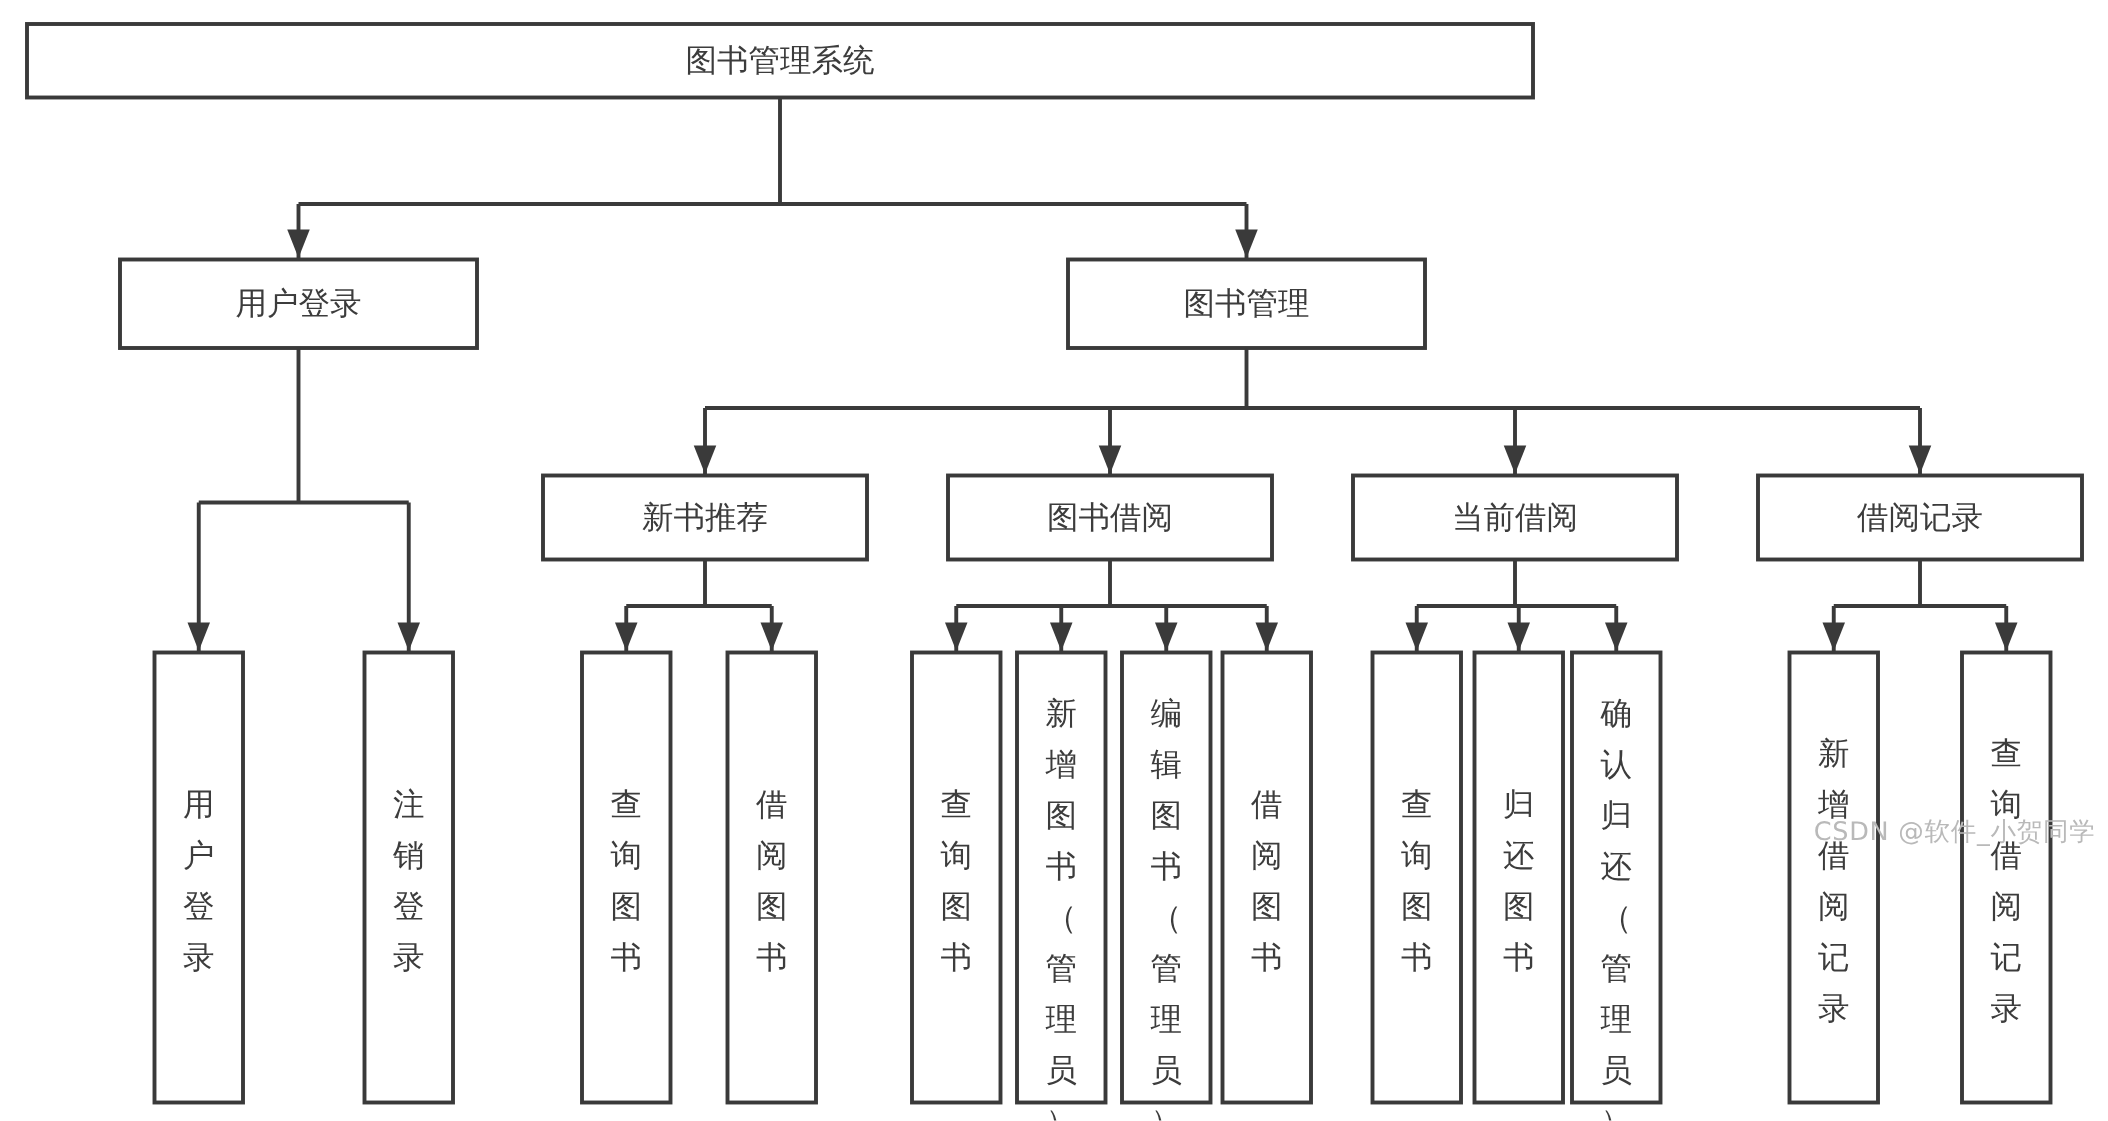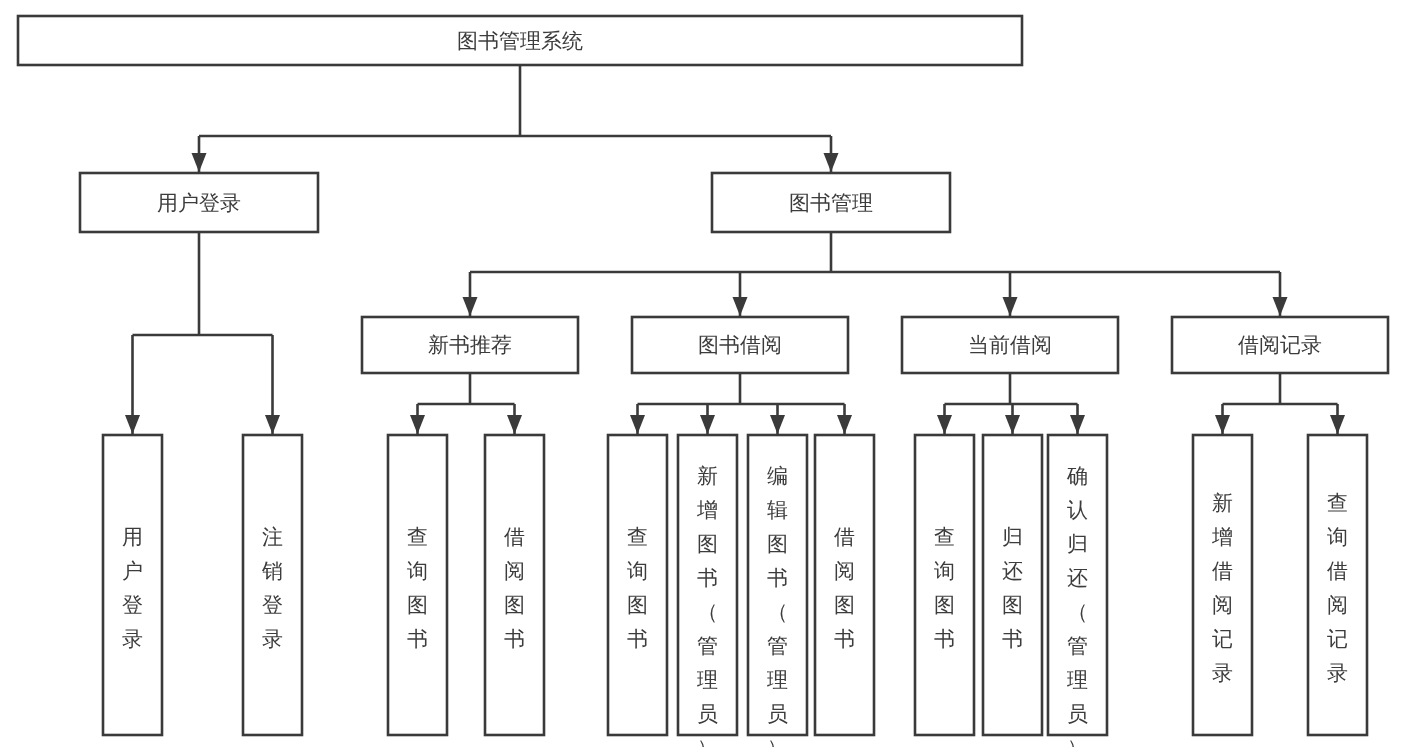--- a/index.html
+++ b/index.html
@@ -202,13 +202,14 @@
         <g>
           <rect x="1193" y="435" width="59" height="300" class="node-box"></rect>
           <text x="1222.5" y="0" class="node-label-vert"><tspan x="1222.5" y="509.52">新</tspan><tspan x="1222.5" y="543.52">增</tspan><tspan x="1222.5" y="577.52">借</tspan><tspan x="1222.5" y="611.52">阅</tspan><tspan x="1222.5" y="645.52">记</tspan><tspan x="1222.5" y="679.52">录</tspan></text>
         </g>
         <g>
           <rect x="1308" y="435" width="59" height="300" class="node-box"></rect>
           <text x="1337.5" y="0" class="node-label-vert"><tspan x="1337.5" y="509.52">查</tspan><tspan x="1337.5" y="543.52">询</tspan><tspan x="1337.5" y="577.52">借</tspan><tspan x="1337.5" y="611.52">阅</tspan><tspan x="1337.5" y="645.52">记</tspan><tspan x="1337.5" y="679.52">录</tspan></text>
         </g>
       </g>
   </svg>
+  <div class="watermark-text">CSDN @软件_小贺同学</div>
 </div>
 
 </body></html>

